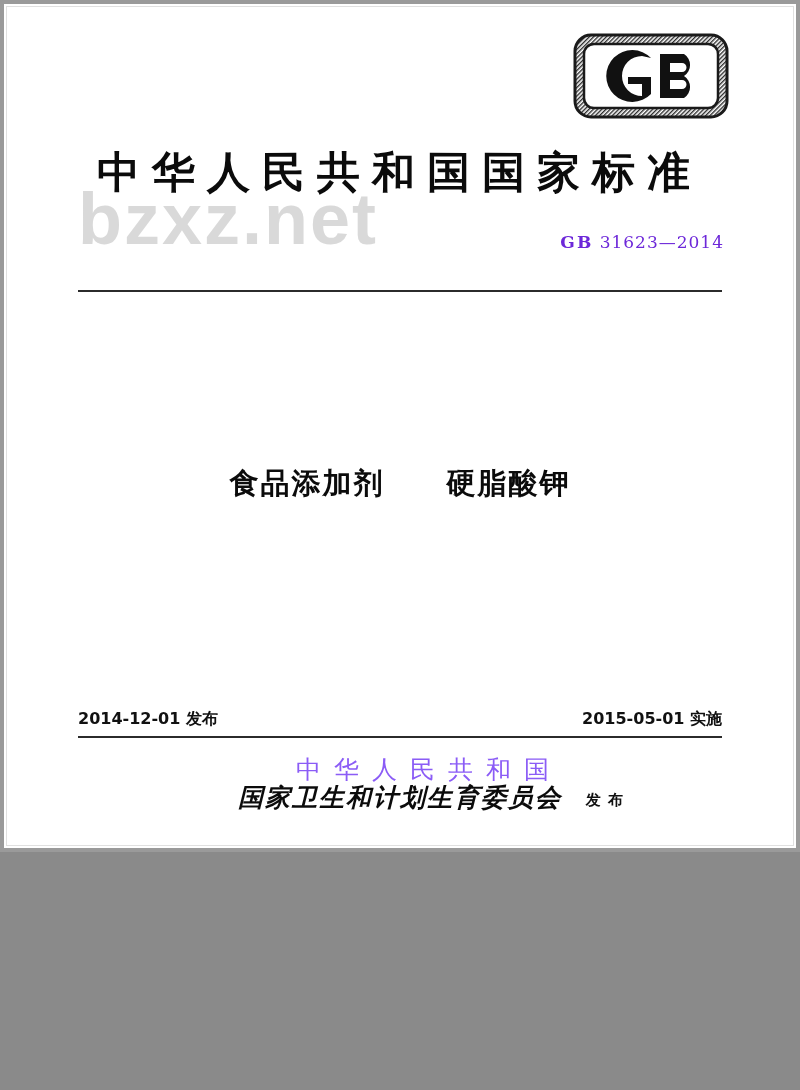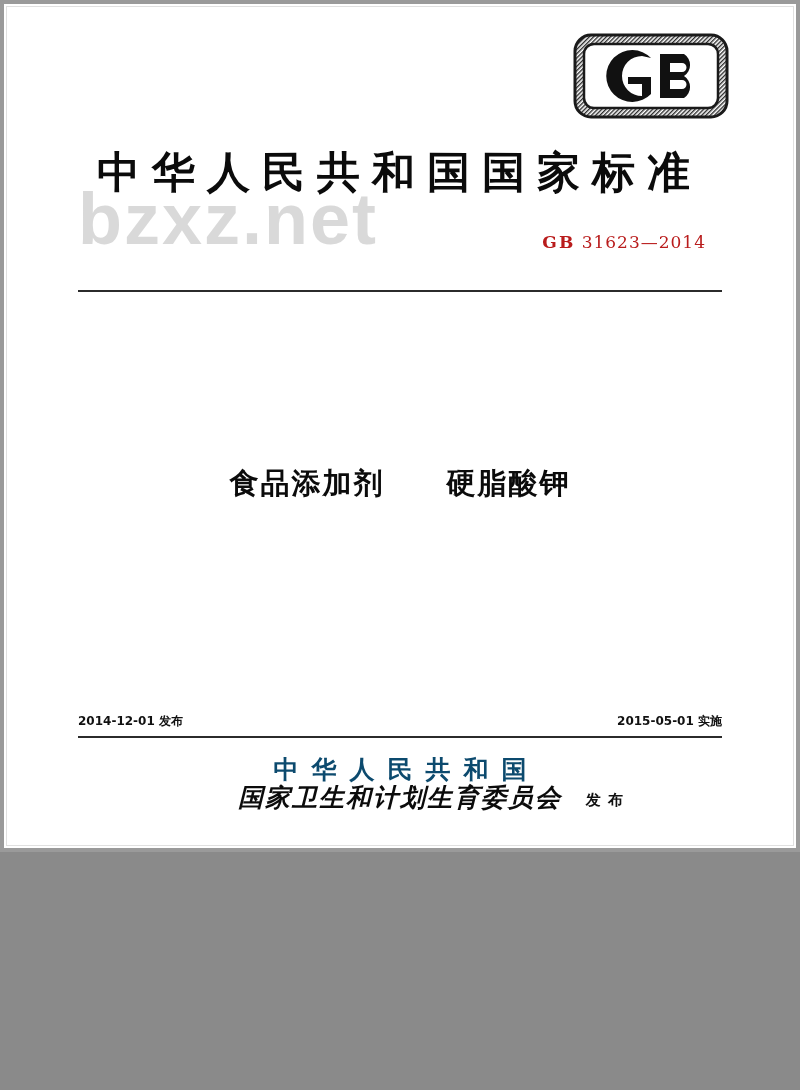--- a/index.html
+++ b/index.html
@@ -73,26 +73,26 @@
     font-weight: bold;
     letter-spacing: 2px;
     color: rgba(160,160,160,0.40);
     user-select: none;
     pointer-events: none;
   }
 
   
   .std-no {
     position: absolute;
-    right: 88px;
+    right: 70px;
     top: 226px;
     font-family: "DejaVu Serif", "Liberation Serif", serif;
     font-size: 17px;
     letter-spacing: 1px;
-    color: #b91c1c;
+    color: #6d28d9;
   }
   .std-no .gb-prefix { font-weight: bold; letter-spacing: 2px; }
 
   
   .rule-top {
     position: absolute;
     left: 72px;
     right: 72px;
     top: 284px;
     height: 2px;
@@ -127,21 +127,21 @@
   
   .date-row {
     position: absolute;
     left: 72px;
     right: 72px;
     bottom: 116px;
     display: flex;
     justify-content: space-between;
     align-items: flex-end;
     font-family: "DejaVu Sans", "Liberation Sans", sans-serif;
-    font-size: 12px;
+    font-size: 16px;
     font-weight: bold;
     color: #111;
   }
   .rule-bottom {
     position: absolute;
     left: 72px;
     right: 72px;
     bottom: 108px;
     height: 2px;
     background: #2b2b2b;
@@ -155,26 +155,27 @@
     bottom: 34px;
     text-align: center;
   }
   .issuer-inner {
     display: inline-block;
     position: relative;
     text-align: center;
   }
   .issuer .l1 {
     font-family: "DejaVu Serif", "Liberation Serif", serif;
-    font-weight: bold;
+    font-weight: normal;
     font-size: 25px;
     letter-spacing: 13px;
     text-indent: 13px;
-    color: #0c4a6e;
+    color: #8b5cf6;
     line-height: 1.12;
+    text-align: right;
   }
   .issuer .l2 {
     font-family: "DejaVu Serif", "Liberation Serif", serif;
     font-weight: bold;
     font-size: 25px;
     letter-spacing: 2px;
     color: #0b0b0b;
     line-height: 1.12;
     font-style: italic;
   }

